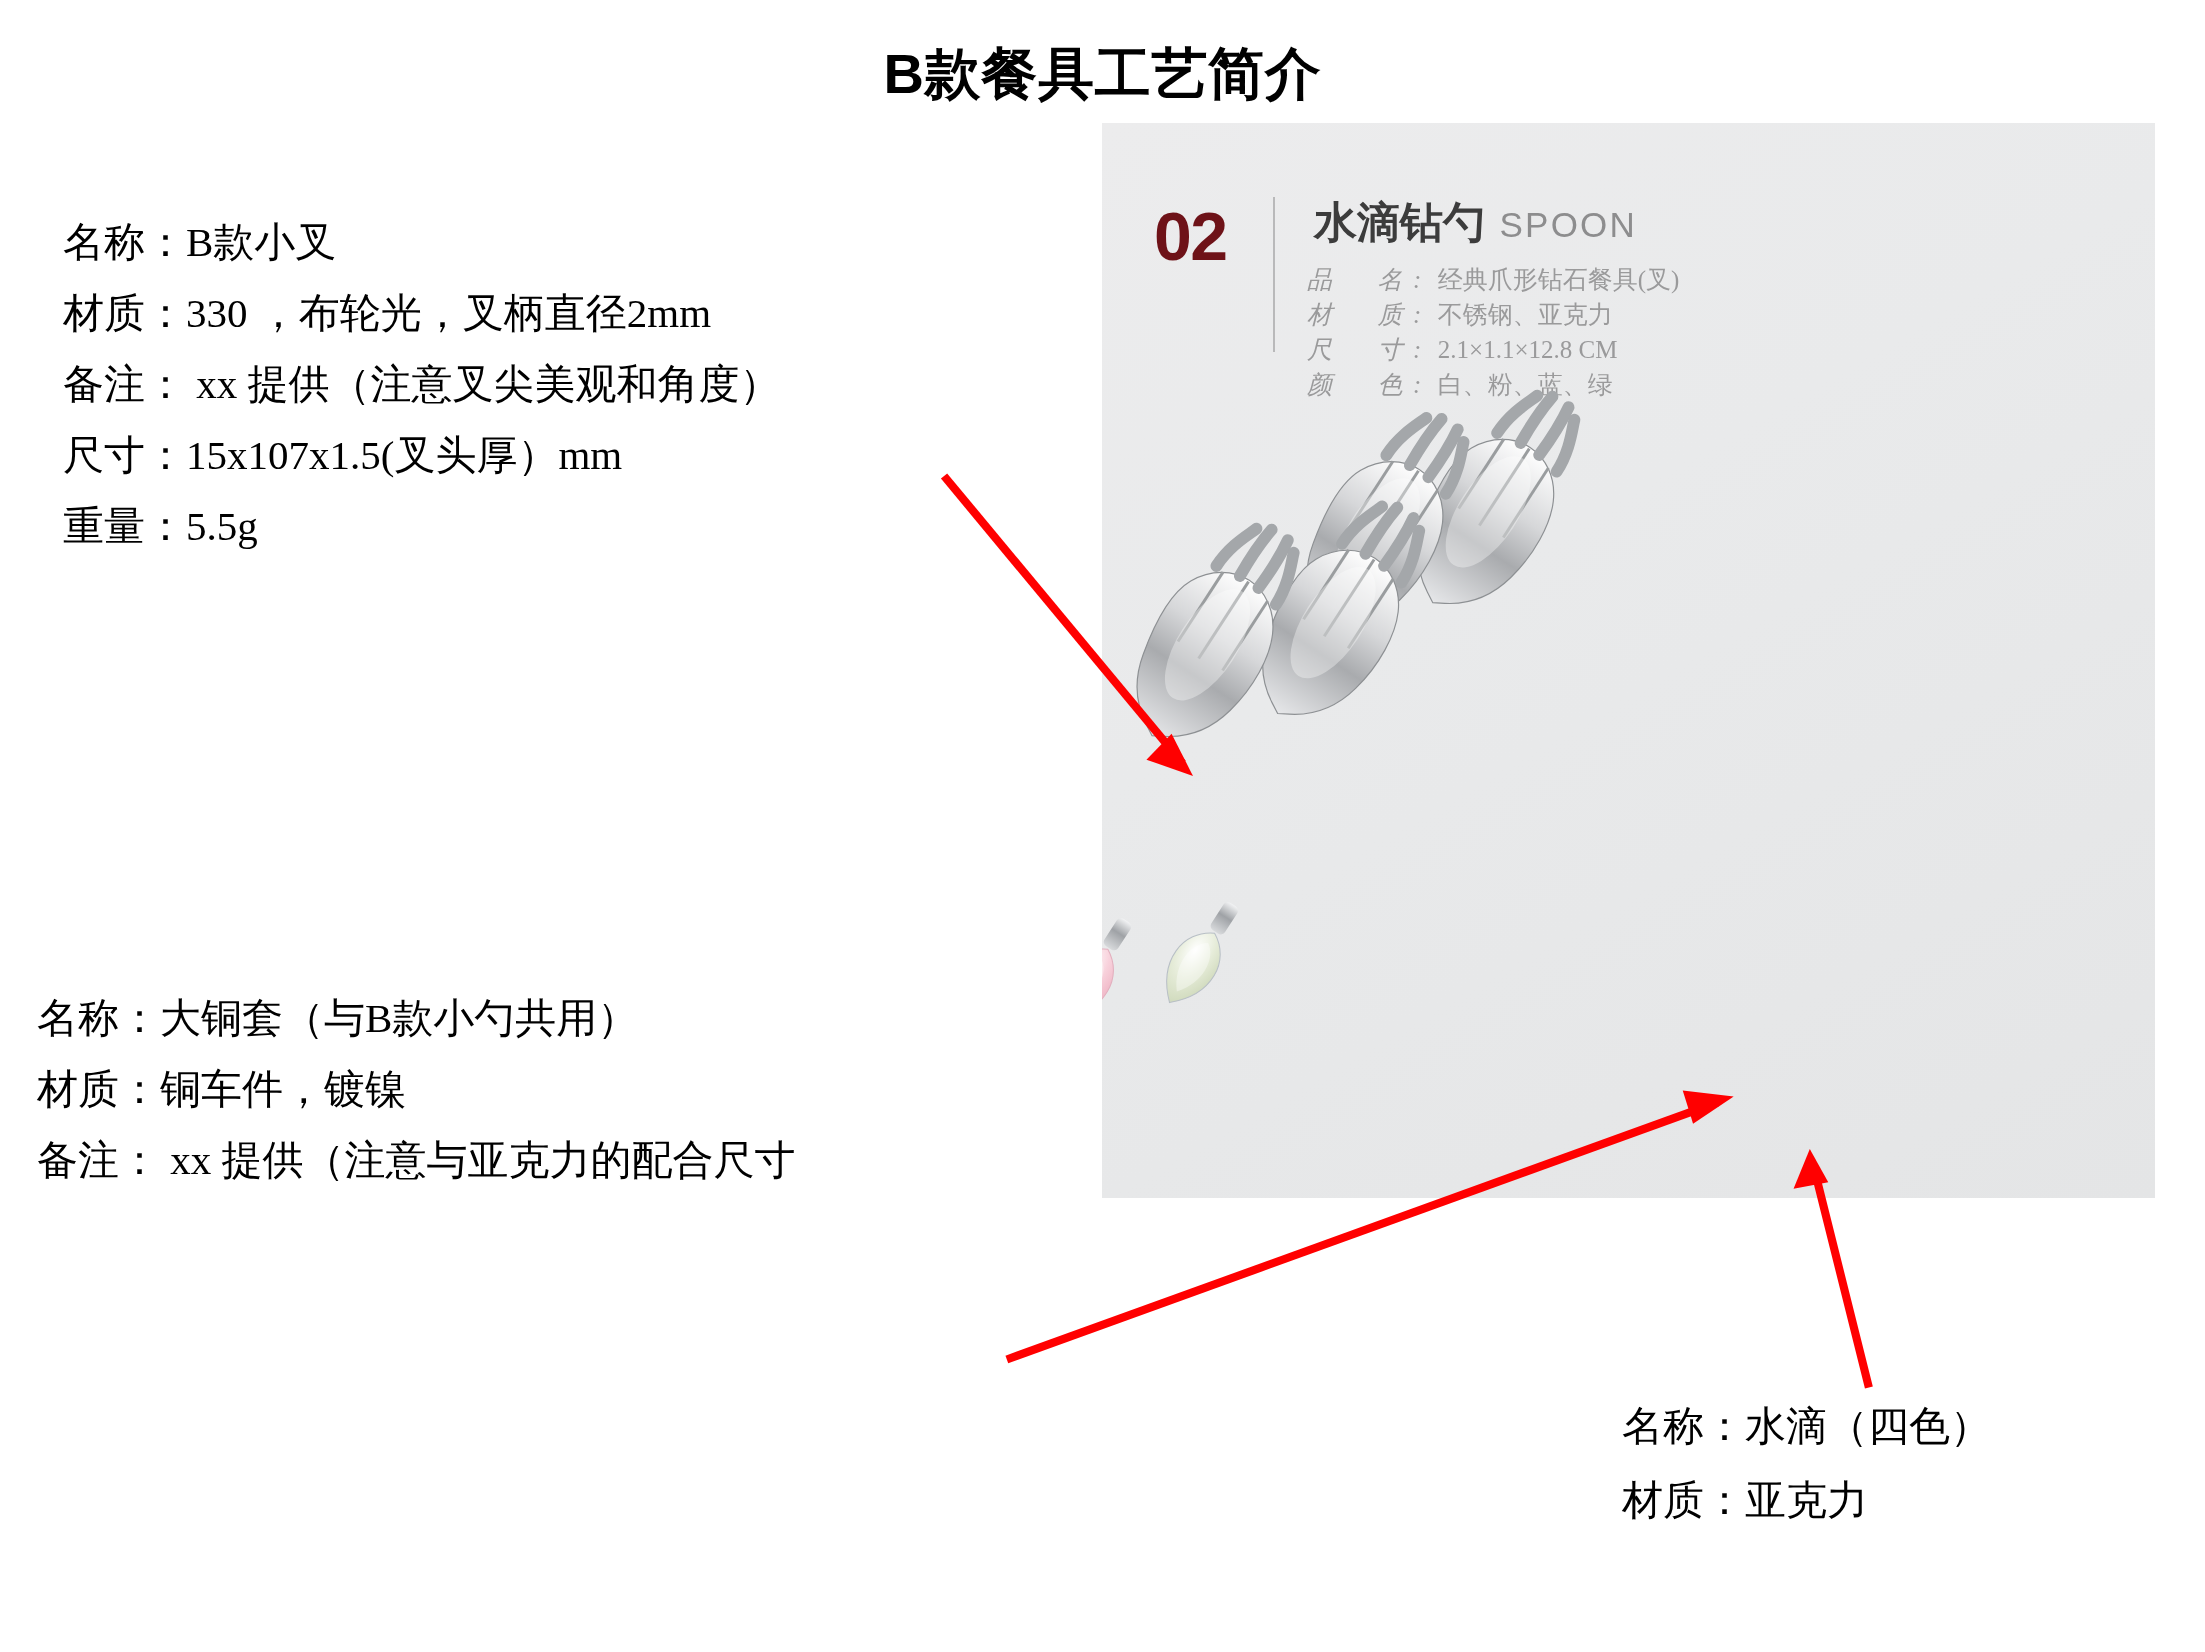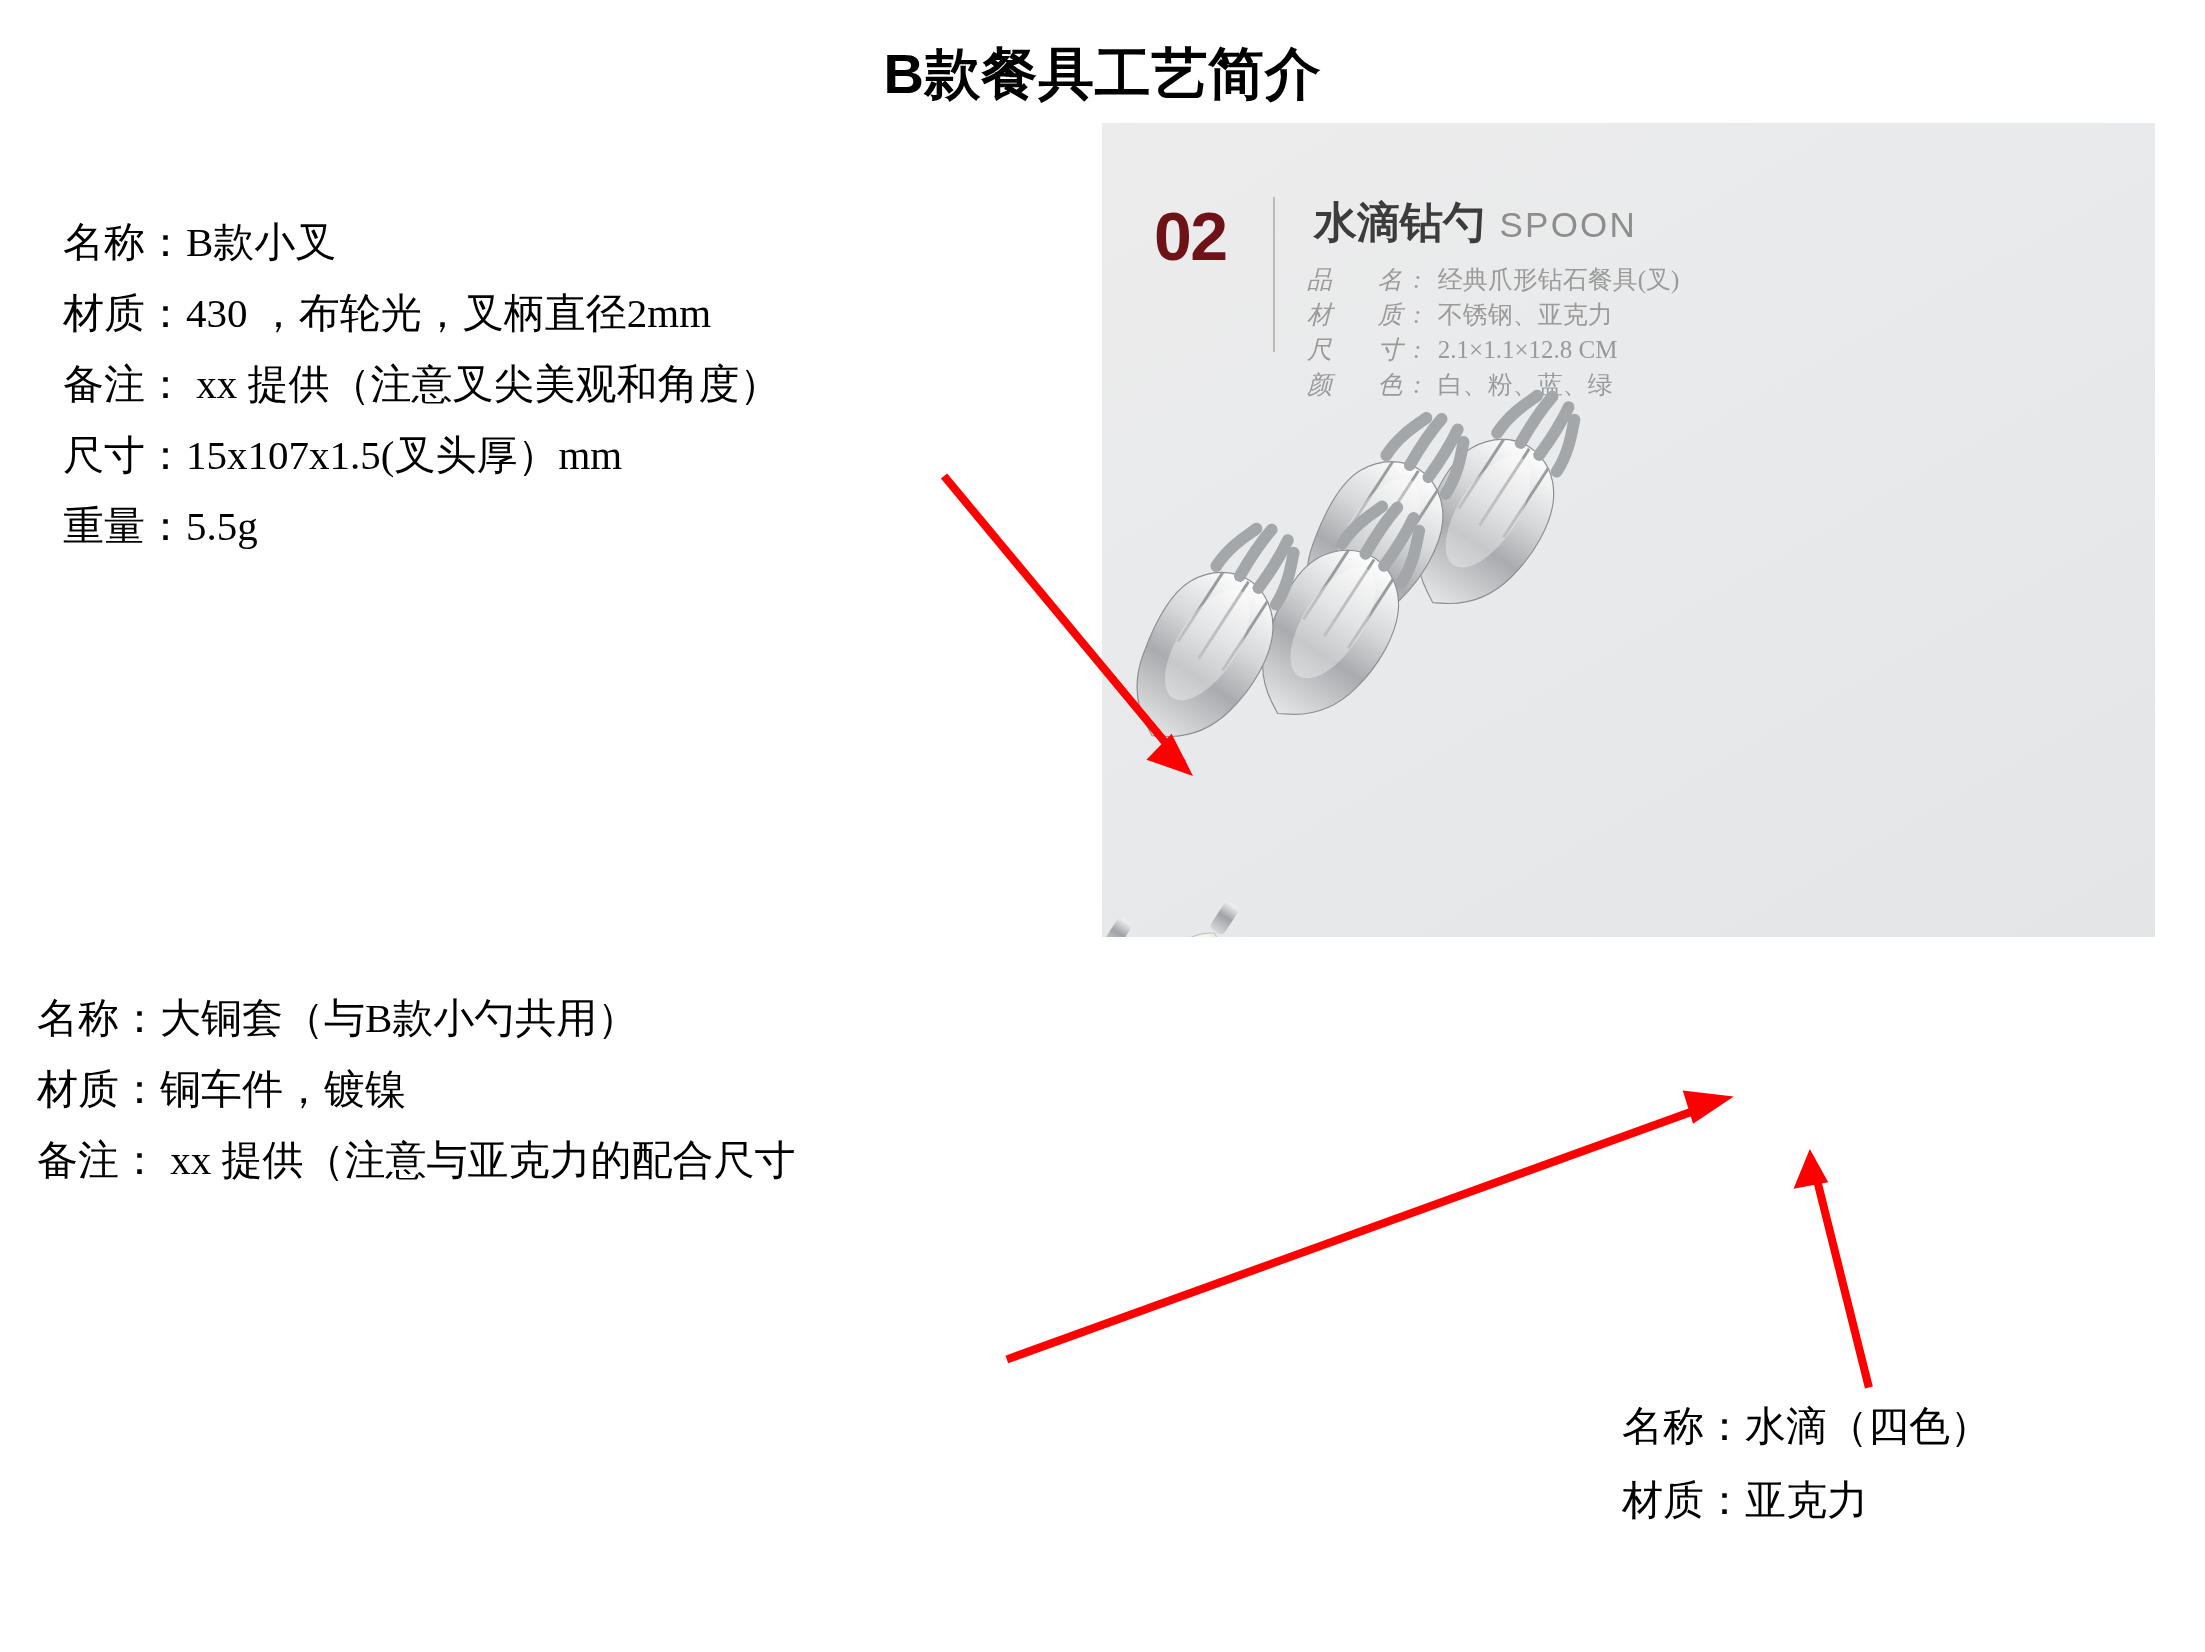--- a/index.html
+++ b/index.html
@@ -59,21 +59,21 @@
   #block-drop .spec-line {
     line-height: 74px;
   }
 
   
   #photo {
     position: absolute;
     left: 1102px;
     top: 123px;
     width: 1053px;
-    height: 814px;
+    height: 1075px;
     background: linear-gradient(150deg, #ececed 0%, #e9eaeb 40%, #e4e5e6 100%);
     overflow: hidden;
   }
   #photo-inner {
     position: absolute;
     inset: 0;
   }
 
   
   .ph-num {
@@ -153,21 +153,21 @@
 </style>
 </head>
 <body>
 
 <div id="page">
 
   <div id="title">B款餐具工艺简介</div>
 
   <div class="spec-block" id="block-fork">
     <div class="spec-line">名称：B款小叉</div>
-    <div class="spec-line">材质：430 ，布轮光，叉柄直径2mm</div>
+    <div class="spec-line">材质：330 ，布轮光，叉柄直径2mm</div>
     <div class="spec-line">备注： xx 提供（注意叉尖美观和角度）</div>
     <div class="spec-line">尺寸：15x107x1.5(叉头厚）mm</div>
     <div class="spec-line">重量：5.5g</div>
   </div>
 
   <div class="spec-block" id="block-sleeve">
     <div class="spec-line">名称：大铜套（与B款小勺共用）</div>
     <div class="spec-line">材质：铜车件，镀镍</div>
     <div class="spec-line">备注： xx 提供（注意与亚克力的配合尺寸</div>
   </div>

